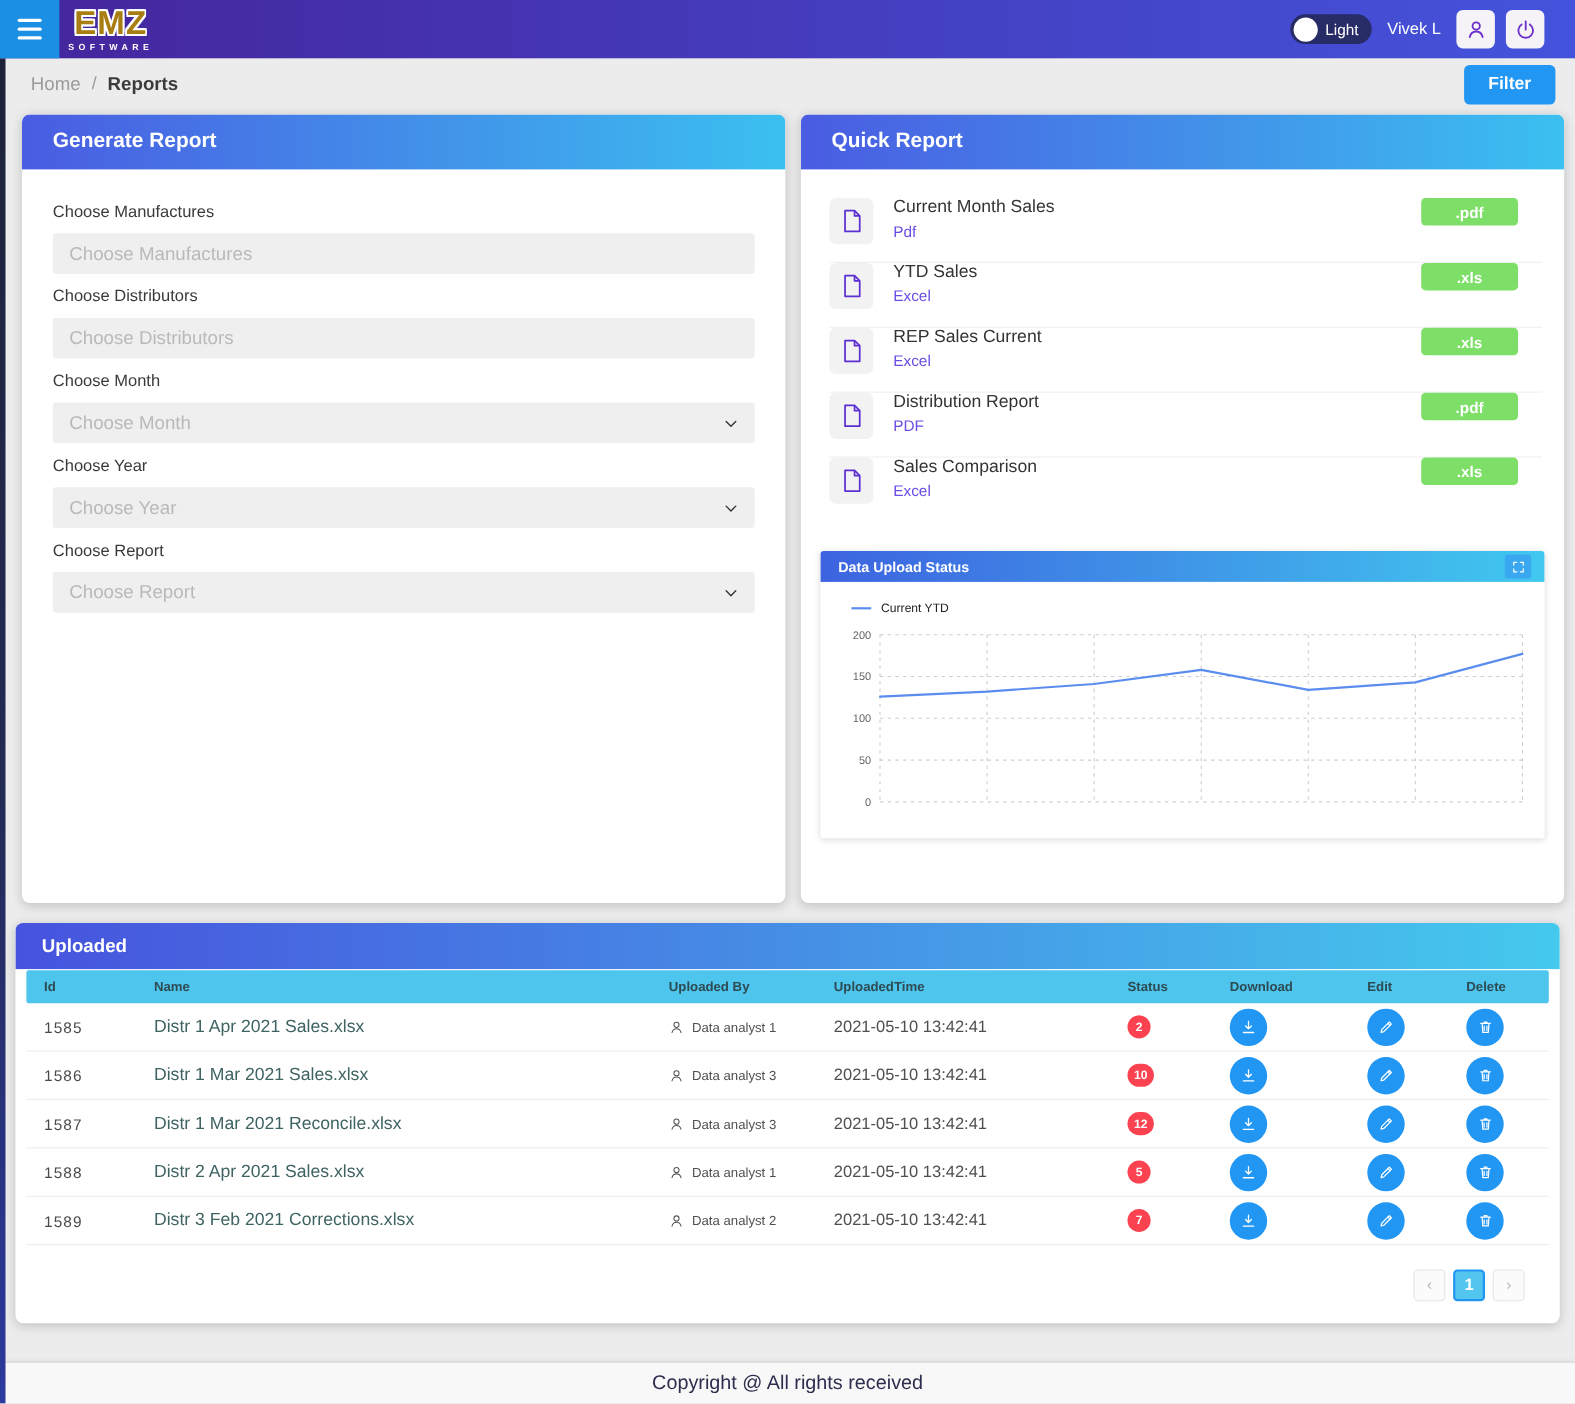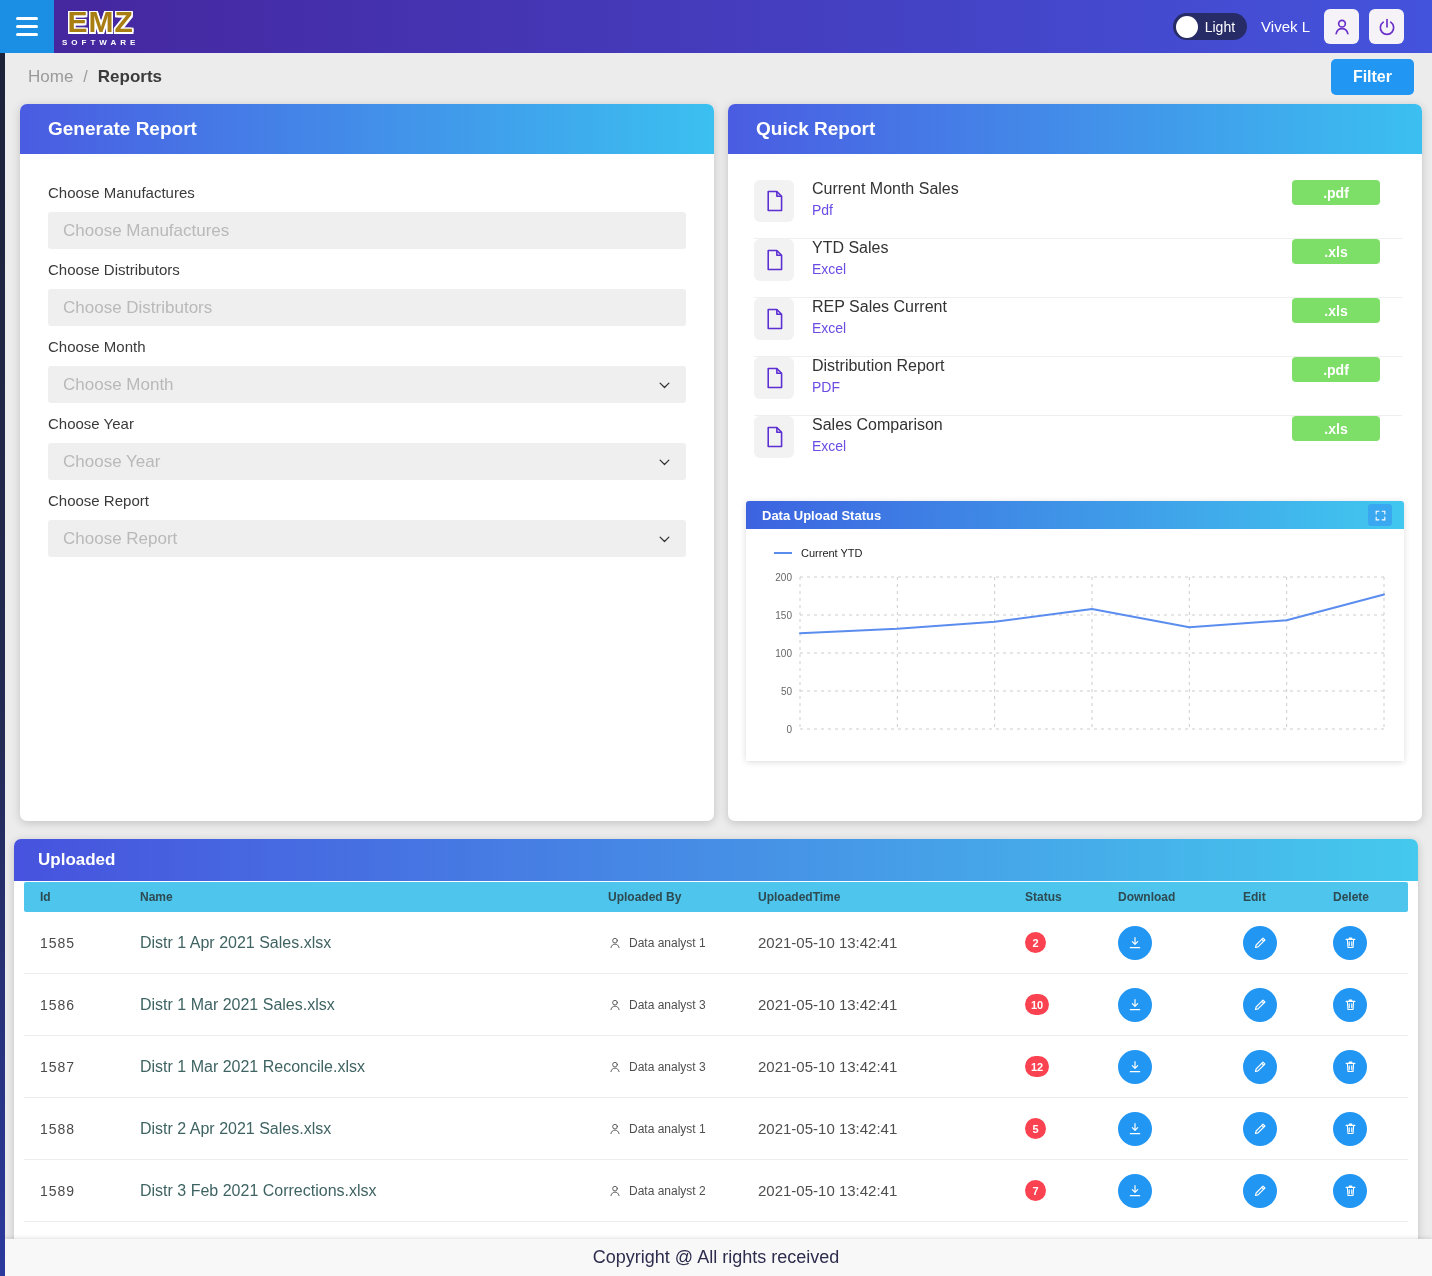--- a/index.html
+++ b/index.html
@@ -71,21 +71,21 @@
   .legend-dash{width:18px;height:2px;background:#5b8def;display:inline-block;}
   .legend-label{font-size:11px;color:#222;}
   
   .history-card{margin:18px 14px 0 14px;background:#fff;border-radius:7px;box-shadow:0 2px 10px rgba(0,0,0,.18);overflow:hidden;}
   .history-header{height:42px;background:linear-gradient(90deg,#4753de 0%,#45c9ed 100%);display:flex;align-items:center;padding:0 24px;}
   .history-title{color:#fff;font-size:17px;font-weight:700;}
   .table{margin:1px 10px 0 10px;}
   .thead,.trow{display:grid;grid-template-columns:100px 468px 150px 267px 93px 125px 90px 1fr;align-items:center;}
   .thead{background:#4dc5ec;height:30px;border-radius:2px;}
   .th{font-size:12px;font-weight:700;color:#2e4a52;padding-left:16px;}
-  .trow{height:62px;border-bottom:1px solid #ededed;}
+  .trow{height:44px;border-bottom:1px solid #ededed;}
   .td{padding-left:16px;}
   .td-id{font-size:14px;color:#4a4a4a;letter-spacing:1px;}
   .td-name{font-size:16px;color:#3e6362;}
   .td-user{display:flex;align-items:center;gap:7px;font-size:12px;color:#4f4f4f;}
   .td-user svg{stroke:#555;fill:none;stroke-width:1.6;stroke-linecap:round;stroke-linejoin:round;flex:none;}
   .td-time{font-size:15px;color:#4f4f4f;}
   .count-badge{display:inline-flex;align-items:center;justify-content:center;min-width:21px;height:21px;padding:0 6px;border-radius:999px;background:#fa4251;color:#fff;font-size:11px;font-weight:700;}
   .action-btn{width:34px;height:34px;border-radius:50%;background:#2196f3;border:none;display:flex;align-items:center;justify-content:center;cursor:pointer;}
   .action-btn svg{stroke:#fff;fill:none;stroke-width:1.8;stroke-linecap:round;stroke-linejoin:round;}
   .pagination{display:flex;justify-content:flex-end;gap:7px;padding:22px 22px 20px 0;}

